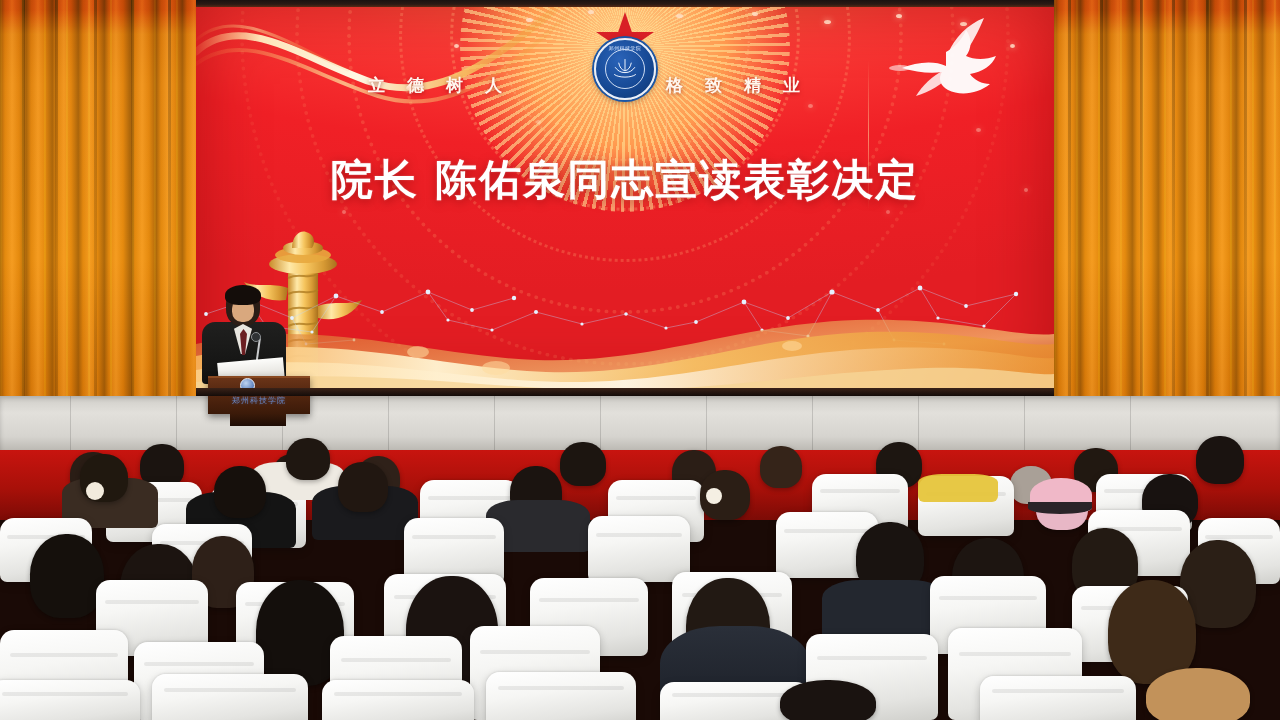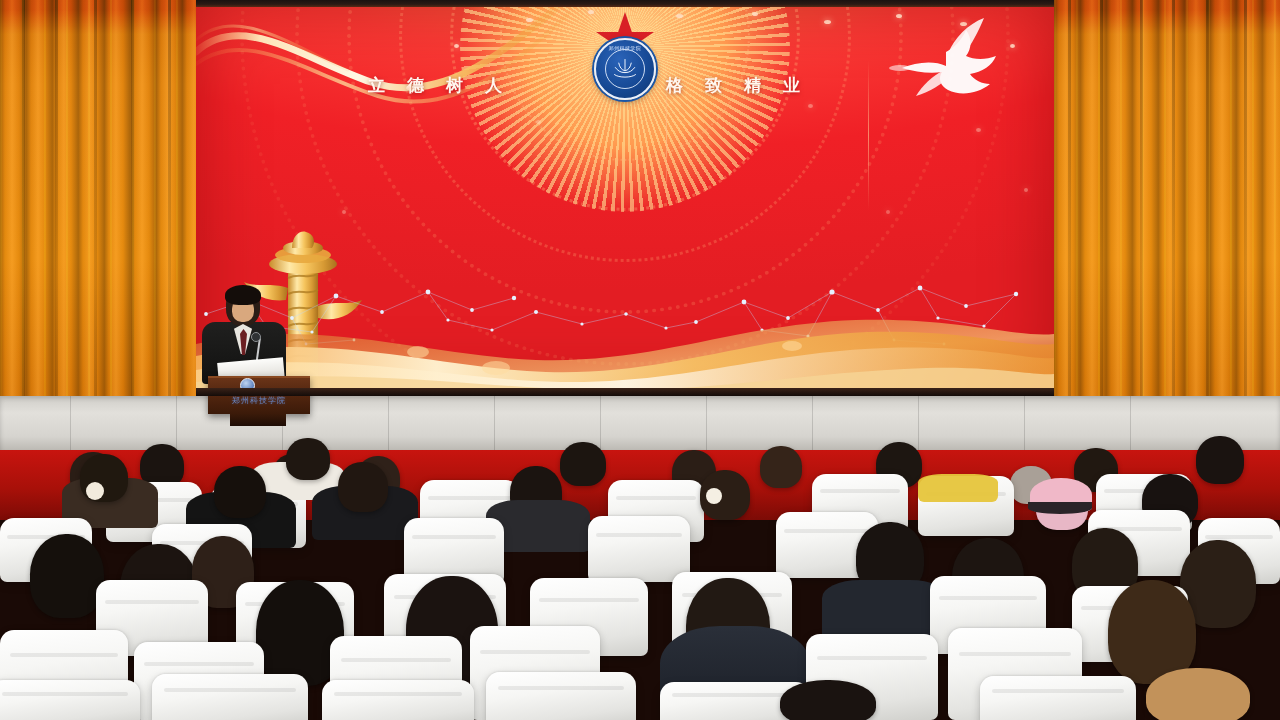--- a/index.html
+++ b/index.html
@@ -343,20 +343,21 @@
       <span>树</span>
       <span>人</span>
     </div>
     <div class="slogan right">
       <span>格</span>
       <span>致</span>
       <span>精</span>
       <span>业</span>
     </div>
 
+    <div id="headline">院长 陈佑泉同志宣读表彰决定</div>
 
     <div>
       <div class="dot" style="left:330px;top:18px;width:7px;height:4px"></div>
       <div class="dot" style="left:392px;top:10px;width:6px;height:4px"></div>
       <div class="dot" style="left:480px;top:14px;width:7px;height:4px"></div>
       <div class="dot" style="left:556px;top:12px;width:6px;height:4px"></div>
       <div class="dot" style="left:628px;top:20px;width:7px;height:4px"></div>
       <div class="dot" style="left:700px;top:14px;width:6px;height:4px"></div>
       <div class="dot" style="left:764px;top:22px;width:7px;height:4px"></div>
       <div class="dot" style="left:258px;top:44px;width:5px;height:4px"></div>

